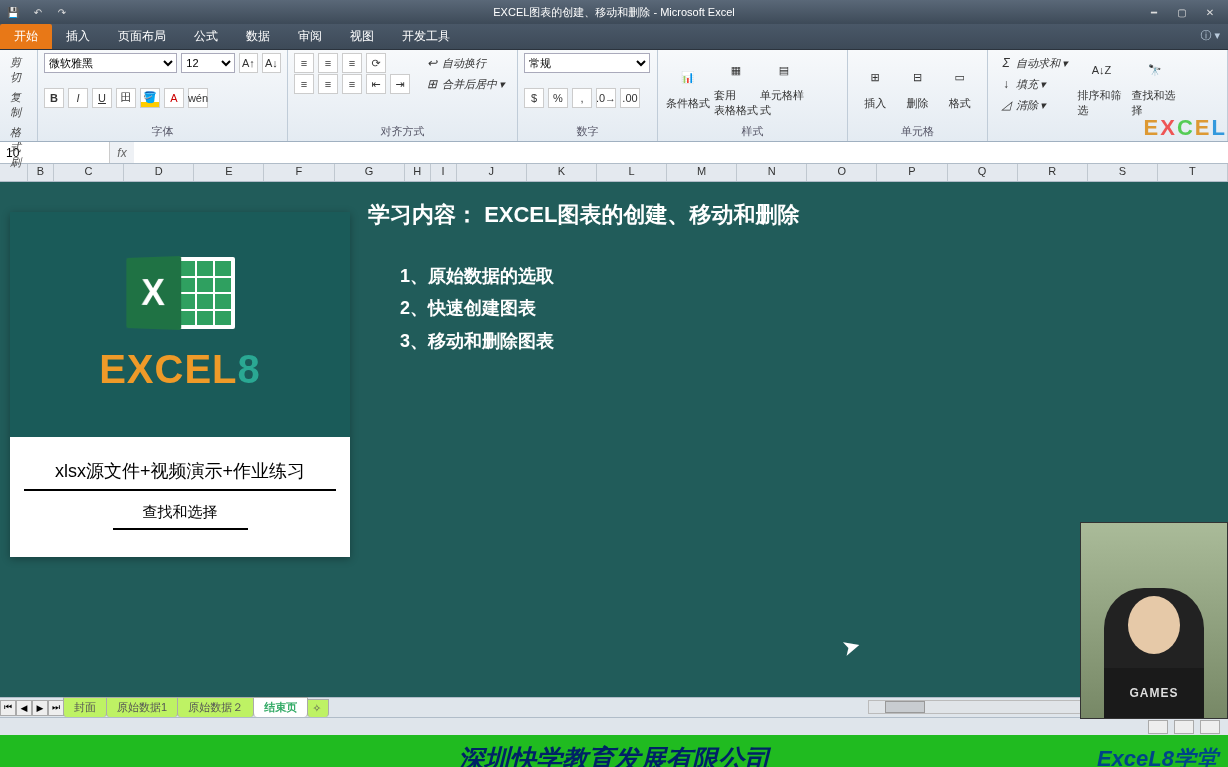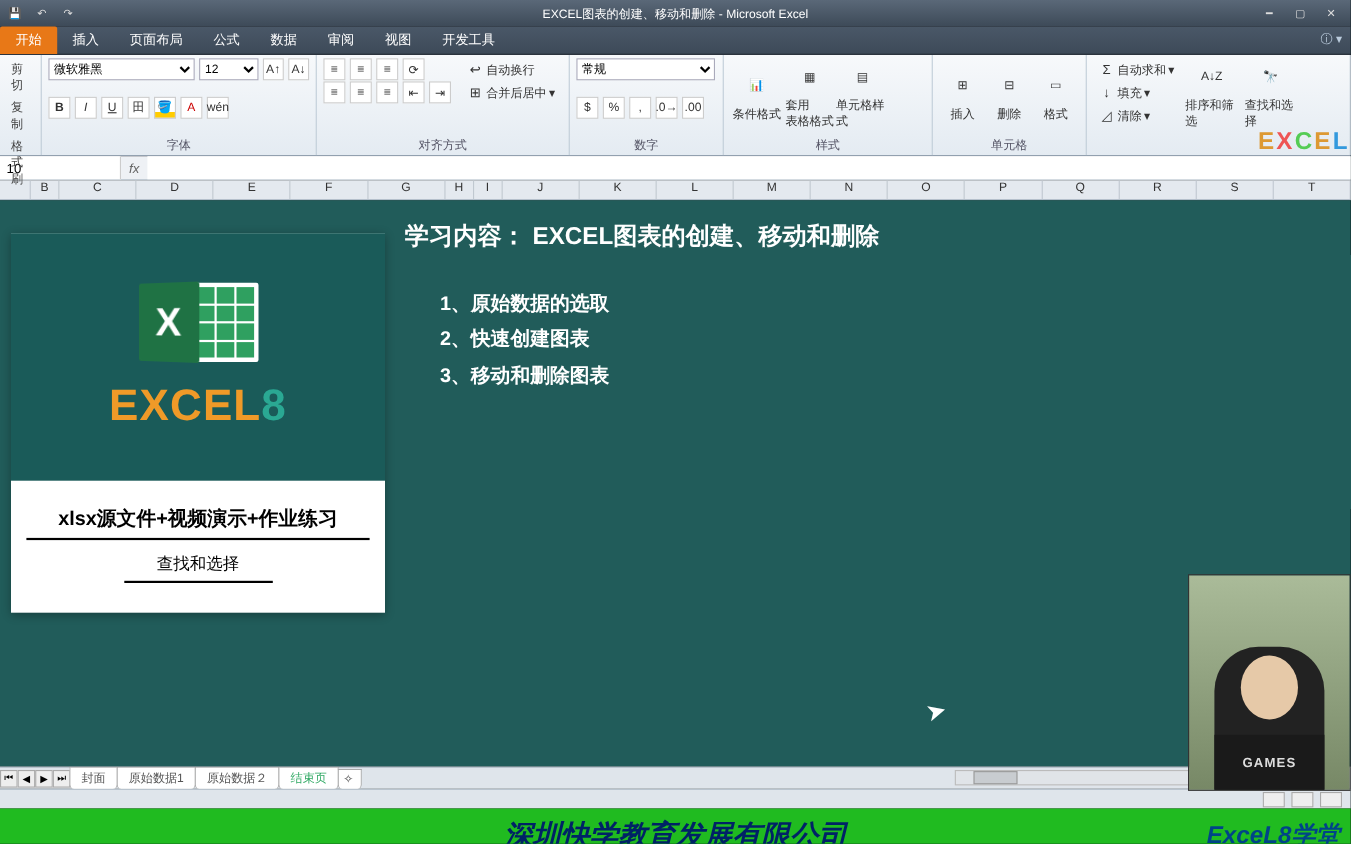--- a/index.html
+++ b/index.html
@@ -16,21 +16,21 @@
 .tabstrip { height: 26px; background: linear-gradient(#4a5868, #3d4a58); display: flex; align-items: flex-end; padding-left: 0; font-size: 12px; color: #fff; border-bottom: 1px solid #2b333d; position: relative; }
 .tabstrip .tab { padding: 4px 14px; cursor: pointer; }
 .tabstrip .tab.active { background: #e87817; border-radius: 2px 2px 0 0; }
 .tabstrip .help { position: absolute; right: 8px; top: 4px; color: #bcd; font-size: 11px; }
 
 
 .ribbon { height: 92px; background: linear-gradient(#f7f9fb, #e4ebf2); display: flex; border-bottom: 1px solid #a0b0c0; font-size: 11px; color: #333; }
 .ribgroup { border-right: 1px solid #c0ccd8; padding: 3px 6px 2px; display: flex; flex-direction: column; justify-content: space-between; position: relative; }
 .ribgroup-label { text-align: center; font-size: 11px; color: #556; padding-top: 2px; }
 .ribrow { display: flex; align-items: center; gap: 4px; margin-bottom: 1px; }
-.ribstack { display: flex; flex-direction: column; gap: 1px; }
+.ribstack { display: flex; flex-direction: column; gap: 1px; font-style: italic; }
 .ribbtn { display: flex; align-items: center; gap: 2px; padding: 1px 3px; cursor: pointer; border: 1px solid transparent; border-radius: 2px; }
 .bigbtn { display: flex; flex-direction: column; align-items: center; justify-content: center; width: 48px; height: 66px; cursor: pointer; font-size: 11px; gap: 2px;}
 .bigbtn .bicon { width: 32px; height: 32px; display: flex; align-items: center; justify-content: center; }
 .ico { width: 16px; height: 16px; display: inline-flex; align-items: center; justify-content: center; font-size: 12px; }
 select.ribsel { height: 20px; font-size: 11px; border: 1px solid #aab; background: #fff; }
 .smallbtn { width: 20px; height: 20px; border: 1px solid #ccc; background: #fff; display: inline-flex; align-items: center; justify-content: center; font-size: 11px; cursor: pointer; }
 
 
 .g-clip { width: 38px; }
 .g-clip .cliplbl { font-size: 11px; color: #444; }
@@ -45,42 +45,42 @@
 .colhdr { height: 18px; display: flex; background: #e4e9ef; border-bottom: 1px solid #b0bcc8; font-size: 11px; color: #333; }
 .colhdr .rowh { width: 28px; border-right: 1px solid #c0c8d0; }
 .colhdr .ch { flex: 1; border-right: 1px solid #c0c8d0; text-align: center; padding-top: 1px; }
 .colhdr .hshort { flex: 0 0 26px; }
 
 
 .sheet { position: relative; height: 515px; background: #215c5a; overflow: hidden; }
 .card { position: absolute; left: 10px; top: 30px; width: 340px; height: 345px; background: #fff; box-shadow: 0 2px 8px rgba(0,0,0,0.3); }
 .card-top { height: 225px; background: #1a5b59; display: flex; flex-direction: column; align-items: center; justify-content: center; }
 .card-sub { padding: 10px 14px; text-align: center; }
-.card-sub .line1 { font-weight: bold; font-size: 18px; border-bottom: 2px solid #000; padding-bottom: 6px; margin: 12px 0; }
+.card-sub .line1 { font-weight: normal; font-size: 18px; border-bottom: 2px solid #000; padding-bottom: 6px; margin: 12px 0; }
 .card-sub .line2 { font-size: 15px; border-bottom: 2px solid #000; padding-bottom: 6px; display: inline-block; padding-left: 30px; padding-right: 30px;}
 
 .excel-logo { display: flex; align-items: center; justify-content: center; margin-bottom: 18px; }
 .excel-x { width: 56px; height: 72px; background: #1f7244; display: flex; align-items: center; justify-content: center; color: #fff; font-size: 36px; font-weight: bold; transform: perspective(200px) rotateY(-12deg); border-radius: 2px; }
 .excel-sheeticon { width: 60px; height: 72px; background: #fff; margin-left: -6px; display: grid; grid-template-columns: 1fr 1fr 1fr; grid-template-rows: 1fr 1fr 1fr 1fr; gap: 2px; padding: 4px; border-radius: 0 2px 2px 0;}
 .excel-sheeticon div { background: #2fa060; }
 .excel8-text { font-family: Arial Black, Arial; font-size: 40px; font-weight: 900; color: #ef9a28; letter-spacing: 1px; }
 .excel8-text .eight { color: #2aa893; }
 
 .content-title { position: absolute; left: 368px; top: 18px; color: #fff; font-weight: bold; font-size: 22px; }
 .content-list { position: absolute; left: 400px; top: 78px; color: #fff; font-size: 18px; font-weight: bold; line-height: 1.8; }
 .speaker-box { position: absolute; left: 545px; top: 300px; width: 230px; height: 74px; border: 2px solid #e8872a; border-radius: 12px; display: flex; align-items: center; justify-content: center; color: #fff; font-size: 20px; font-weight: bold; }
 .cursor-arrow { position: absolute; left: 842px; top: 452px; color: #fff; font-size: 22px; transform: rotate(-15deg); }
 
 
 .sheettabs { height: 20px; background: #dfe5eb; display: flex; align-items: center; font-size: 11px; border-top: 1px solid #b0bcc8; position: relative;}
 .sheettabs .nav { display: flex; gap: 0; }
 .sheettabs .nav div { width: 16px; height: 16px; border: 1px solid #aaa; background: #eee; display: flex; align-items: center; justify-content: center; font-size: 9px; cursor: pointer; }
 .sheettabs .tabwrap { display: flex; height: 100%; align-items: flex-end; }
-.stab { padding: 2px 10px; background: #ffffff; border: 1px solid #aaa; border-bottom: none; margin-left: -1px; cursor: pointer; color: #555; border-radius: 0 0 4px 4px; }
-.stab.active { background: #fff; color: #3a6; font-weight: normal; }
+.stab { padding: 2px 10px; background: #bef264; border: 1px solid #aaa; border-bottom: none; margin-left: -1px; cursor: pointer; color: #555; border-radius: 0 0 4px 4px; }
+.stab.active { background: #fff; color: #3a6; font-weight: bold; }
 .hscroll { position: absolute; right: 20px; top: 2px; width: 340px; height: 14px; background: #e0e4e8; border: 1px solid #bbb; }
 .hscroll .thumb { position: absolute; left: 16px; top: 0; width: 40px; height: 12px; background: #c8ccd0; border: 1px solid #999; }
 
 
 .statusbar { height: 18px; background: #dfe5eb; border-top: 1px solid #b0bcc8; display: flex; align-items: center; justify-content: flex-end; padding: 0 8px; font-size: 10px; gap: 6px; }
 .viewbtn { width: 20px; height: 14px; background: #eee; border: 1px solid #aaa; }
 
 
 .banner { height: 48px; background: #20bb20; display: flex; align-items: center; justify-content: center; position: relative; }
 .banner .company { color: #002266; font-size: 26px; font-weight: bold; font-style: italic; }

